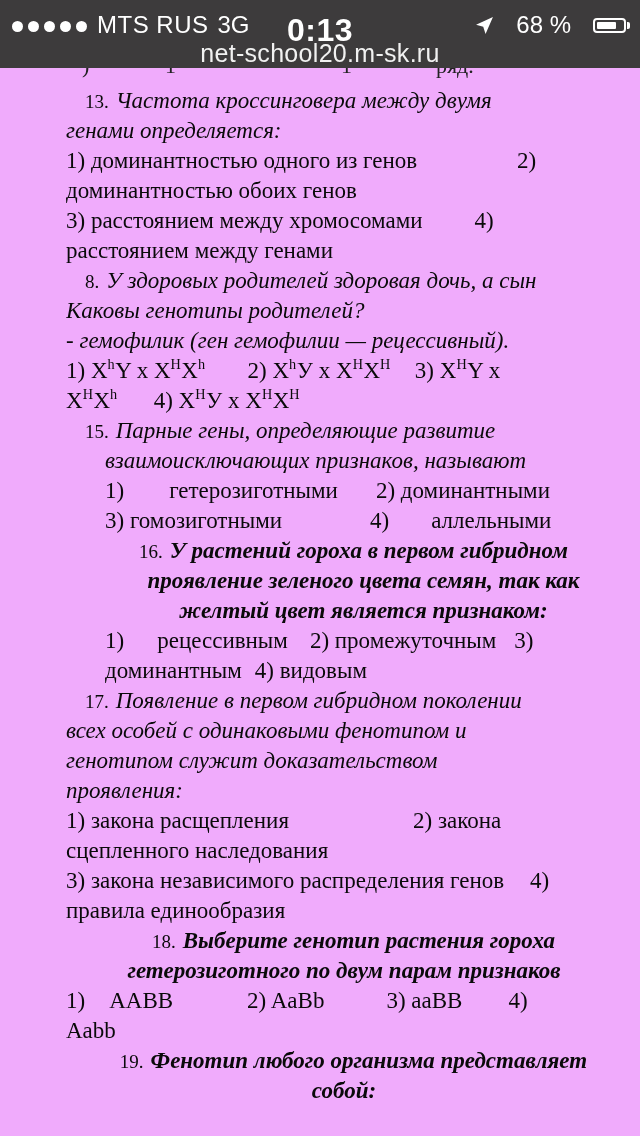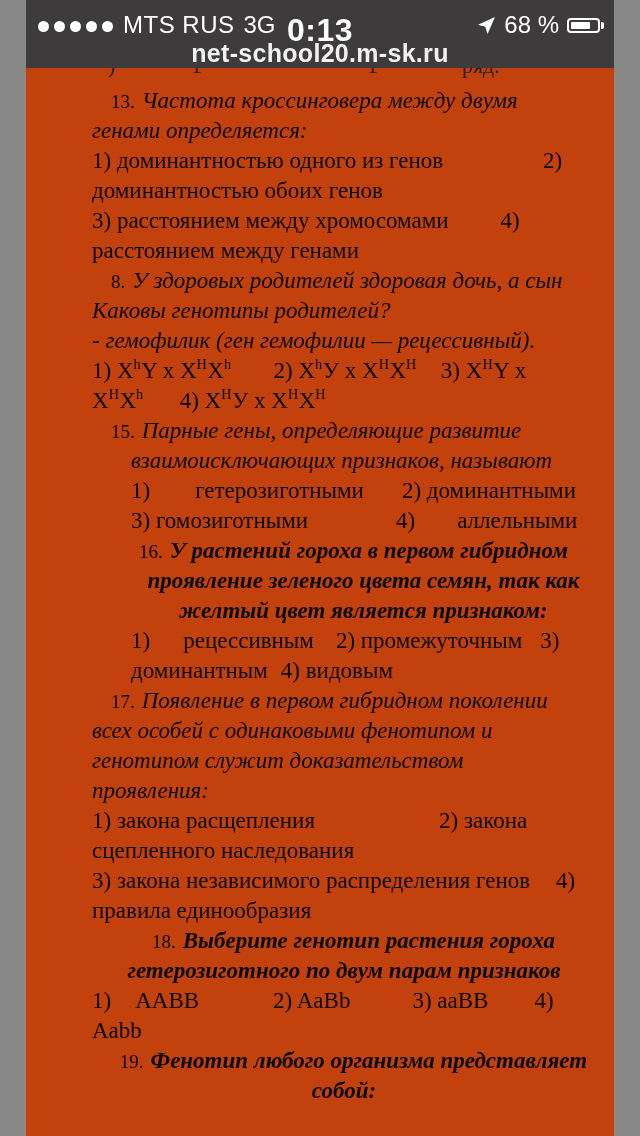--- a/index.html
+++ b/index.html
@@ -1,50 +1,50 @@
 <!DOCTYPE html>
 <html><head>
 <meta charset="utf-8">
 <style>
   html,body{margin:0;padding:0;background:#888;}
   .phone{
-    width:588px;height:1136px;position:relative;overflow:hidden;
-    background:#c2410c;font-family:"Liberation Serif",serif;color:#0a0a0a;
+    width:640px;height:1136px;position:relative;overflow:hidden;
+    background:#f0abfc;font-family:"Liberation Serif",serif;color:#0a0a0a;
     margin:0 auto;
   }
   
   .top-chrome{
     position:absolute;top:0;left:0;right:0;height:68px;
     background:#3d3b3c;color:#ffffff;
     font-family:"Liberation Sans",sans-serif;
   }
   .status-row{
     height:40px;box-sizing:border-box;padding:10px 10px 0 10px;
     display:flex;align-items:center;font-size:24px;position:relative;
   }
   .signal-dots{display:flex;gap:5px;align-items:center;margin:2px 4px 0 2px;}
   .dot{width:11px;height:11px;border-radius:50%;background:#fff;}
   .carrier{margin-left:6px;letter-spacing:.5px;}
   .net{margin-left:9px;}
   .clock{
     position:absolute;left:50%;transform:translateX(-50%);
     font-weight:700;font-size:32px;letter-spacing:.5px;top:12px;
   }
-  .right-cluster{margin-left:auto;display:flex;align-items:center;gap:8px;}
+  .right-cluster{margin-left:auto;display:flex;align-items:center;gap:22px;}
   .loc-icon{display:flex;align-items:center;}
   .batt{display:flex;align-items:center;}
   .batt-body{
     width:33px;height:15px;border:2px solid #fff;border-radius:4px;
     position:relative;box-sizing:border-box;
   }
   .batt-fill{position:absolute;left:2px;top:2px;bottom:2px;background:#fff;border-radius:1px;}
   .batt-nub{width:3px;height:7px;background:#fff;border-radius:0 2px 2px 0;margin-left:1px;}
   .url-row{
     height:28px;line-height:26px;text-align:center;
-    font-size:25px;color:#f1f1f1;letter-spacing:.3px;font-weight:bold;
+    font-size:25px;color:#f1f1f1;letter-spacing:.3px;
   }
   
   .content{
     position:absolute;top:68px;left:0;right:0;bottom:0;
     padding:0 18px 0 66px;box-sizing:border-box;overflow:hidden;
   }
   .clipped-line{height:18px;position:relative;overflow:hidden;}
   .clipped-line span{
     position:absolute;top:-15px;font-size:22px;color:#222;
     font-family:"Liberation Serif",serif;

